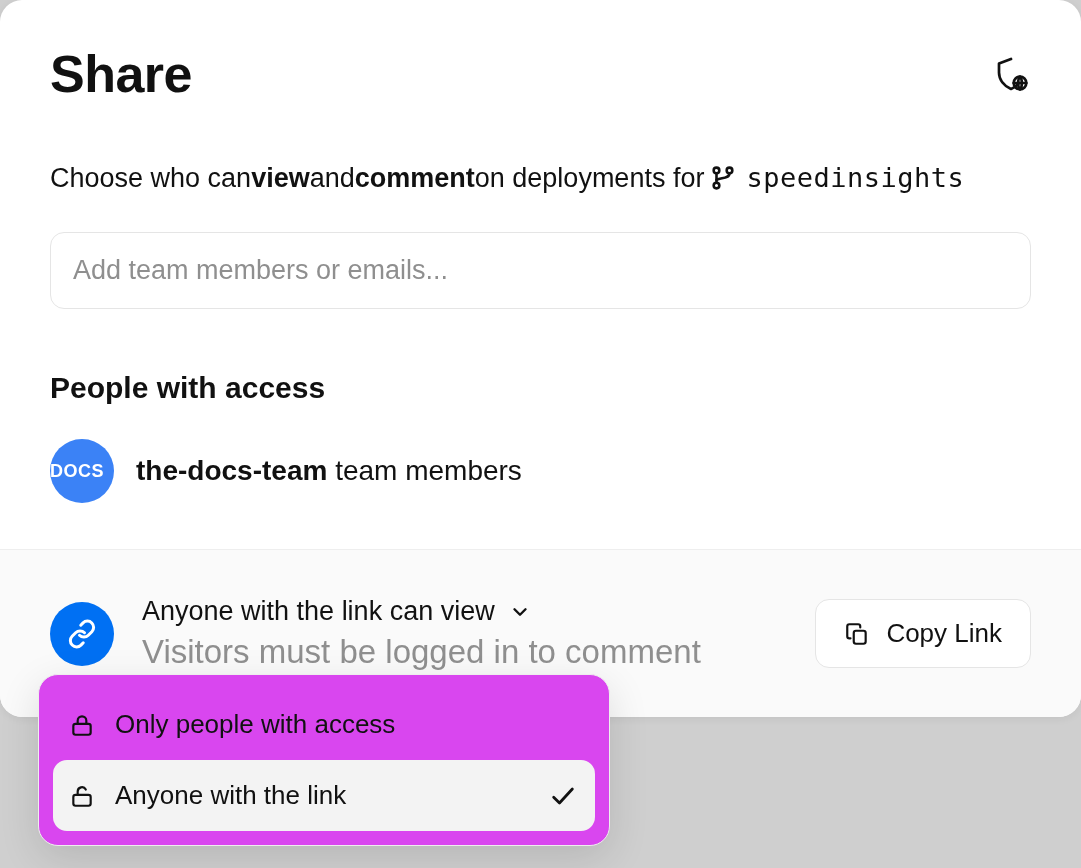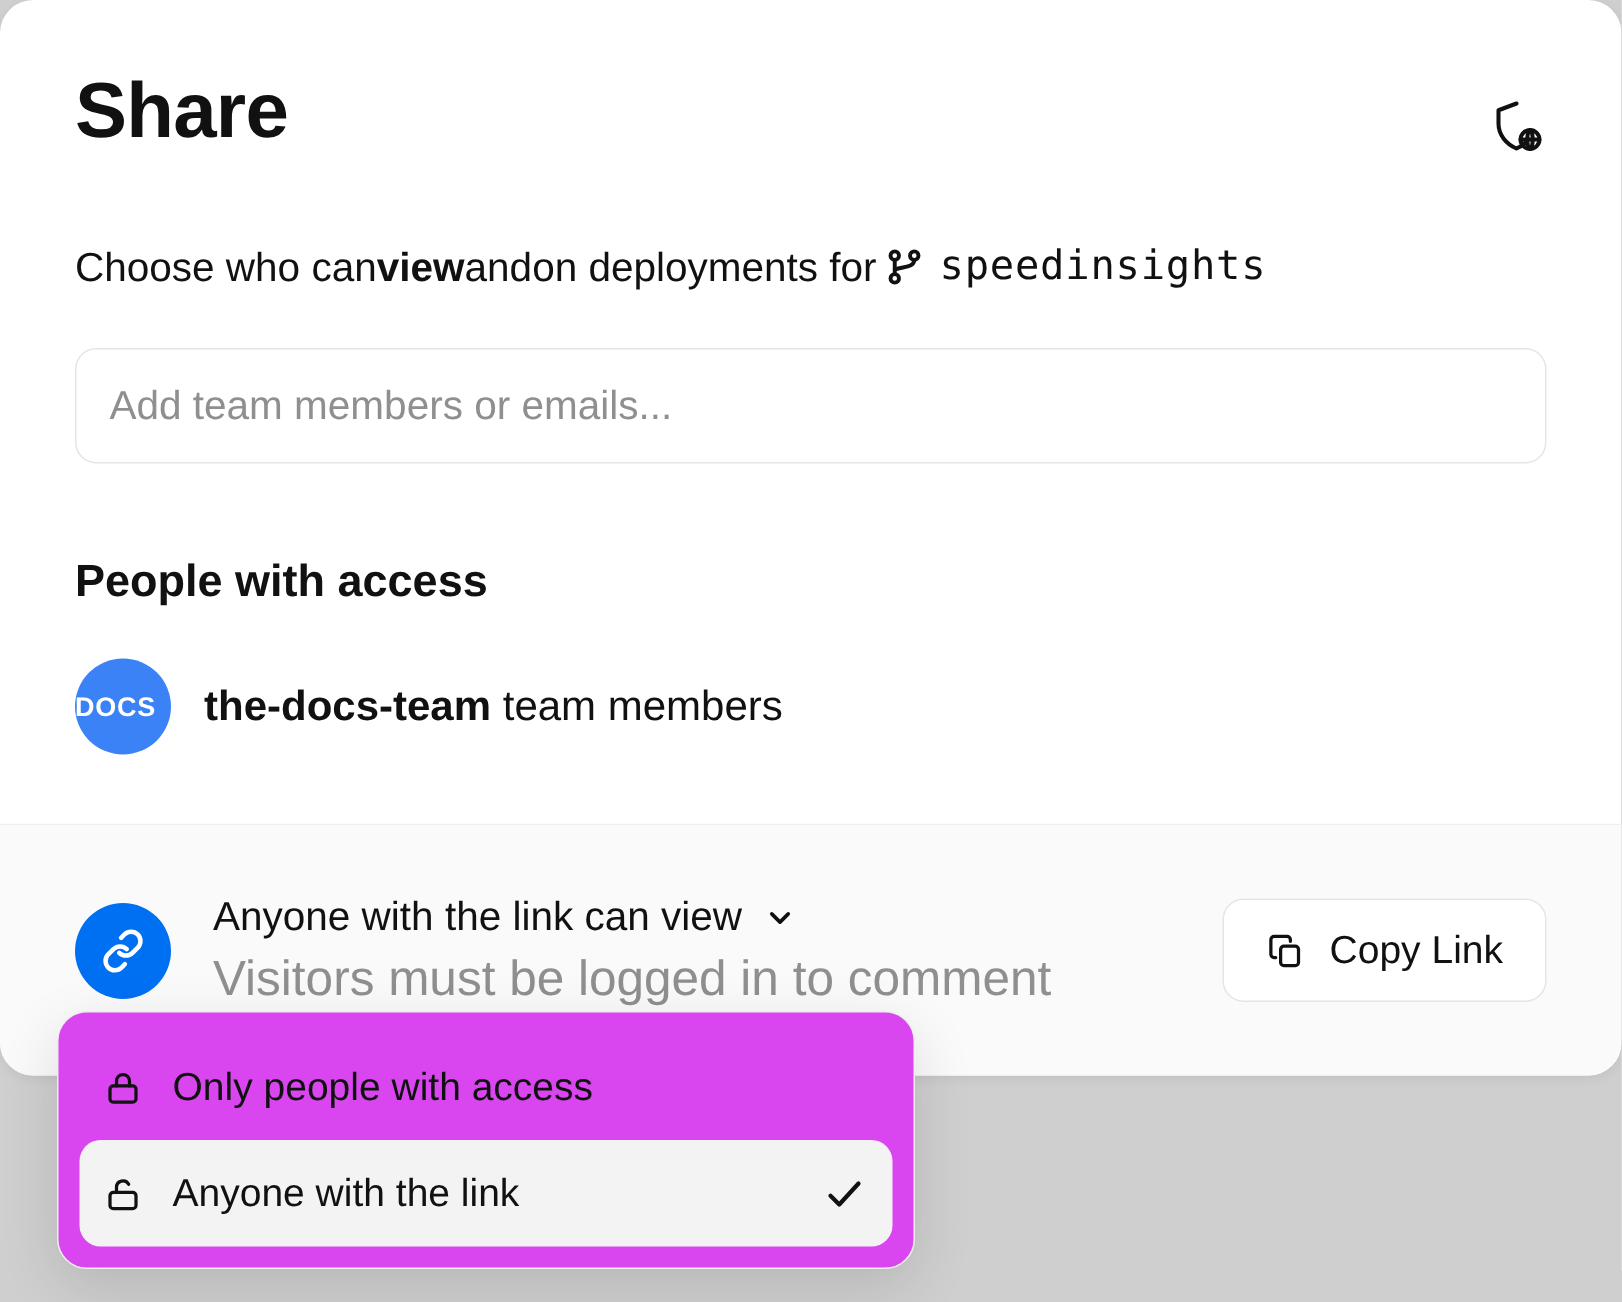--- a/index.html
+++ b/index.html
@@ -8,21 +8,21 @@
   .modal {
     position: absolute;
     top: 0; left: 0; right: 0;
     background: #fff;
     border-radius: 22px;
     box-shadow: 0 2px 8px rgba(0,0,0,0.06);
     padding: 0;
     width: 1081px;
   }
   .modal-body { padding: 44px 50px 0 50px; }
-  .header-row { display: flex; align-items: flex-end; justify-content: space-between; }
+  .header-row { display: flex; align-items: center; justify-content: space-between; }
   .title { font-size: 52px; font-weight: 700; letter-spacing: -0.5px; color: #111; }
   .globe-shield-btn { width: 40px; height: 40px; display:flex; align-items:center; justify-content:center; cursor:pointer; }
   .subtitle { margin-top: 56px; font-size: 27px; color: #111; line-height: 1.35; display:flex; align-items:center; flex-wrap:wrap; gap:0; }
   .subtitle .bold { font-weight: 600; }
   .branch-wrap { display:inline-flex; align-items:center; margin-left: 6px; }
   .branch-name { font-family: ui-monospace, SFMono-Regular, Menlo, Consolas, monospace; font-size: 27px; letter-spacing: 0.5px; margin-left: 10px; }
   .input {
     width: 100%;
     margin-top: 36px;
     border: 1px solid #e5e5e5;
@@ -107,20 +107,21 @@
             <circle cx="18" cy="18" r="4.2"></circle>
             <path d="M13.8 18 h8.4 M18 13.8 c1.6 1.3 1.6 7.1 0 8.4 M18 13.8 c-1.6 1.3-1.6 7.1 0 8.4"></path>
           </svg>
         </div>
       </div>
 
       <p class="subtitle">
         <span>Choose who can </span>
         <span class="bold">view</span>
         <span> and </span>
+        <span class="bold">comment</span>
         <span> on deployments for </span>
         <span class="branch-wrap">
           <svg width="26" height="26" viewBox="0 0 24 24" fill="none" stroke="#111" stroke-width="2.4" stroke-linecap="round" stroke-linejoin="round">
             <circle cx="6" cy="5" r="2.6"></circle>
             <circle cx="18" cy="5" r="2.6"></circle>
             <circle cx="6" cy="19" r="2.6"></circle>
             <path d="M6 7.6 V16.4"></path>
             <path d="M18 7.6 c0 5 -7 4 -12 6"></path>
           </svg>
           <span class="branch-name">speedinsights</span>

